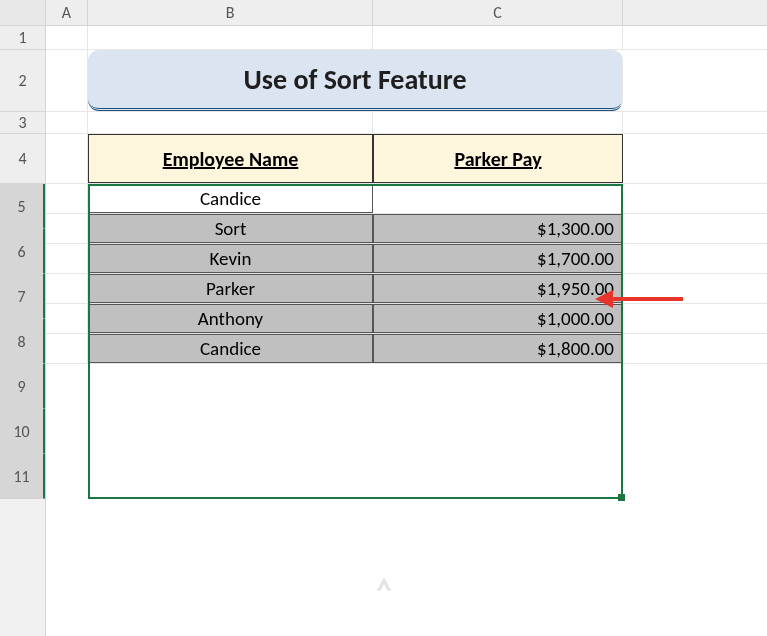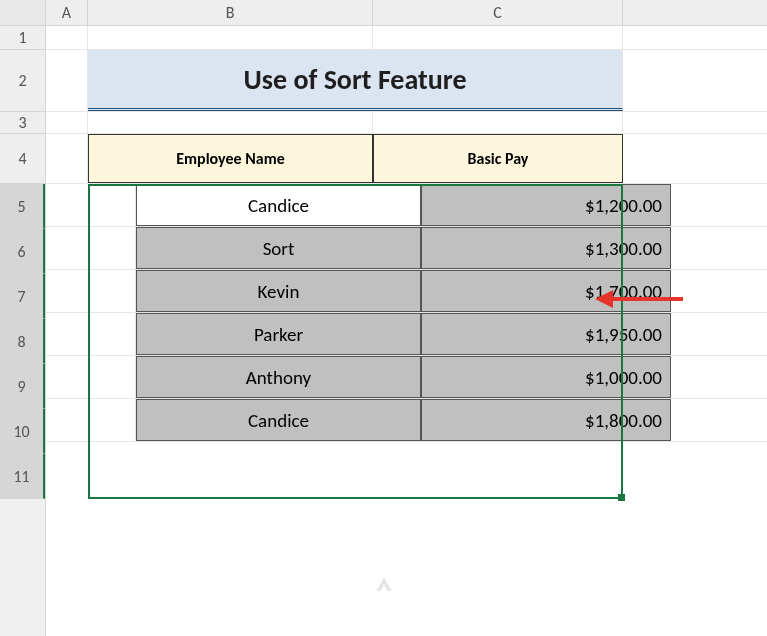--- a/index.html
+++ b/index.html
@@ -83,36 +83,37 @@
     padding: 0 8px;
     font-size: 19px;
   }
   .wA { width: 42px; }
   .wB { width: 285px; }
   .wC { width: 250px; }
   .r1 { height: 24px; }
   .r2 { height: 62px; }
   .r3 { height: 22px; }
   .r4 { height: 50px; }
-  .r5, .r6, .r7, .r8, .r9, .r10, .r11 { height: 43px; padding-left: 48px; }
+  .r5, .r6, .r7, .r8, .r9, .r10, .r11 { height: 30px; }
 
   .title-cell {
     background: #dbe5f1;
     font-weight: bold;
     font-size: 28px;
     color: #1f1f1f;
     justify-content: center;
     border-bottom: 3px double #1f4e79;
   }
   .header-cell {
     background: #fdf6dc;
     font-weight: bold;
-    font-size: 16px;
+    font-size: 20px;
     justify-content: center;
     border: 1px solid #333;
+    text-decoration: underline;
   }
   .data-cell {
     background: #c0c0c0;
     border: 1px solid #555;
     font-size: 19px;
   }
   .data-cell.name { justify-content: center; }
   .data-cell.pay { justify-content: flex-end; }
   .active-cell {
     background: #ffffff !important;
@@ -205,36 +206,35 @@
     </div>
 
     <div class="cells">
       <div class="row r1">
         <div class="cell wA"></div>
         <div class="cell wB"></div>
         <div class="cell wC"></div>
       </div>
       <div class="row r2">
         <div class="cell wA"></div>
-        <div class="cell title-cell" style="width:535px; border-right:1px solid #e6e6e6;">Use of Sort Feature</div>
+        <div class="cell title-cell" style="width:535px; border-right:1px solid #e6e6e6;border-radius:11px;">Use of Sort Feature</div>
       </div>
       <div class="row r3">
         <div class="cell wA"></div>
         <div class="cell wB"></div>
         <div class="cell wC"></div>
       </div>
       <div class="row r4">
         <div class="cell wA"></div>
         <div class="cell wB header-cell">Employee Name</div>
-        <div class="cell wC header-cell">Basic Pay</div>
+        <div class="cell wC header-cell">Parker Pay</div>
       </div>
       <div class="row r5">
         <div class="cell wA"></div>
         <div class="cell wB data-cell name active-cell">Candice</div>
-        <div class="cell wC data-cell pay">$1,200.00</div>
       </div>
       <div class="row r6">
         <div class="cell wA"></div>
         <div class="cell wB data-cell name">Sort</div>
         <div class="cell wC data-cell pay">$1,300.00</div>
       </div>
       <div class="row r7">
         <div class="cell wA"></div>
         <div class="cell wB data-cell name">Kevin</div>
         <div class="cell wC data-cell pay">$1,700.00</div>

